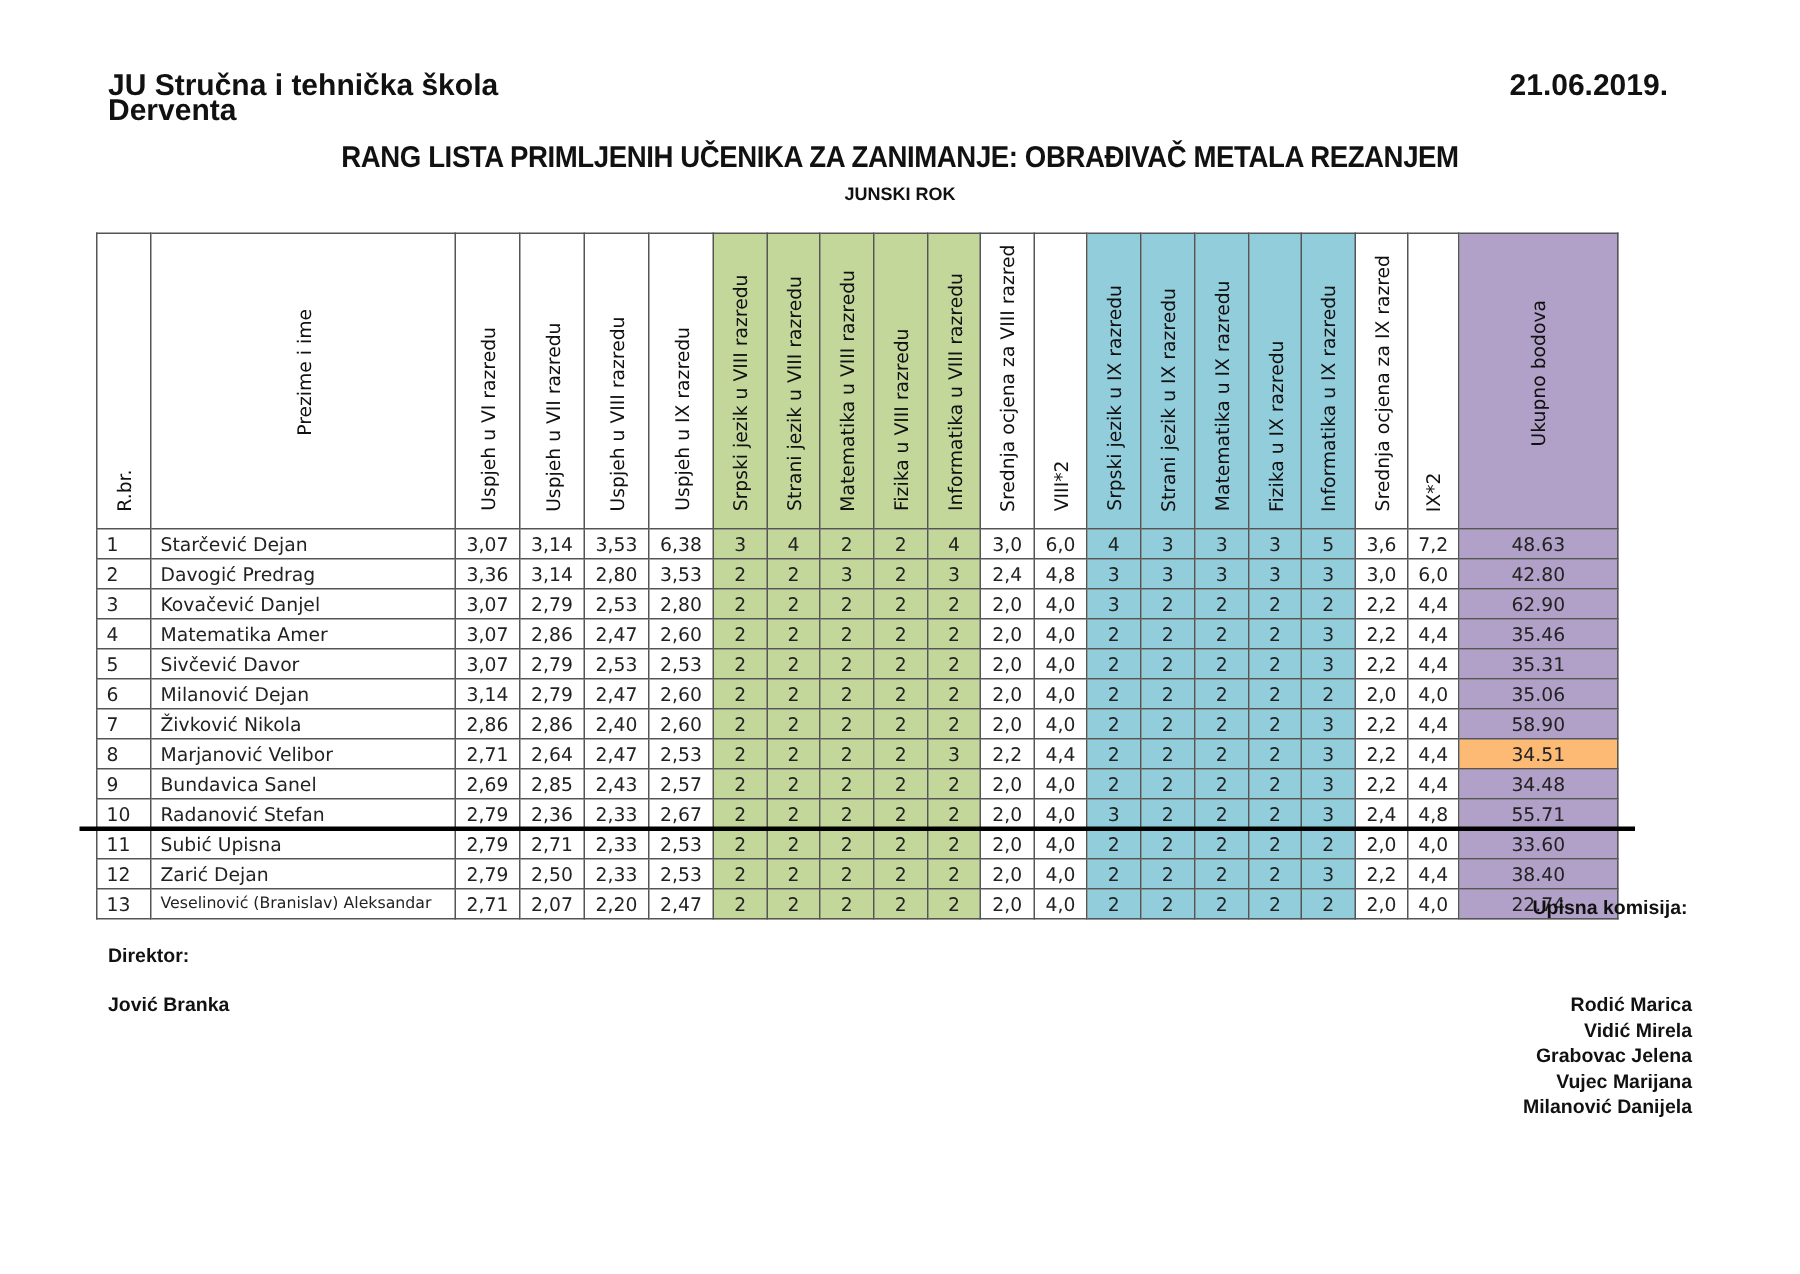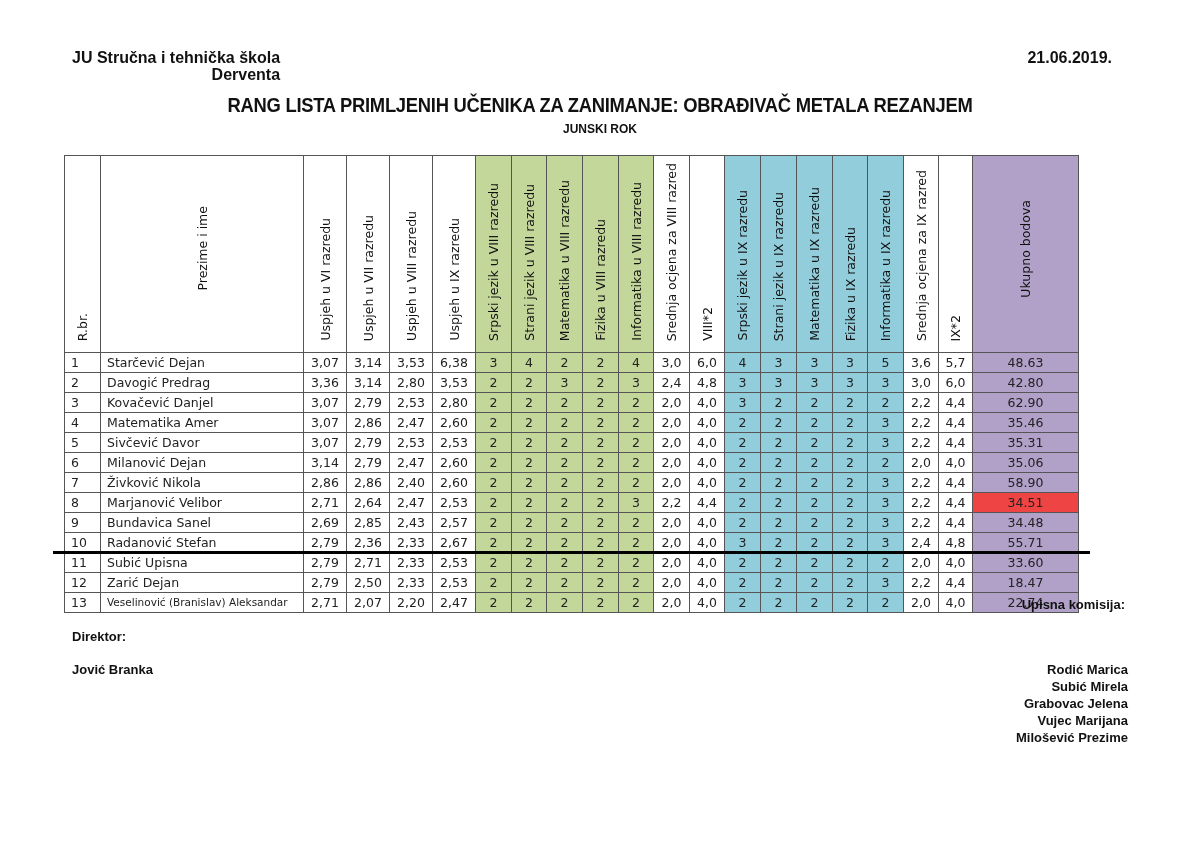--- a/index.html
+++ b/index.html
@@ -1,17 +1,17 @@
 <!DOCTYPE html>
 <html><head>
 <meta charset="utf-8">
 <style>
   html, body { margin:0; padding:0; background:#ffffff; }
   body { width:1200px; height:849px; position:relative; overflow:hidden; font-family:"Liberation Sans", sans-serif; color:#111; }
-  .hdr { position:absolute; font-weight:bold; font-size:16px; line-height:17px;text-align:right; }
+  .hdr { position:absolute; font-weight:bold; font-size:20px; line-height:17px; }
   #school { left:72px; top:49px; }
   #date { right:88px; top:49px; }
   #title { left:0; width:1200px; top:97px; text-align:center; font-size:20px; letter-spacing:-0.3px; font-family:"Liberation Sans", sans-serif; transform:scaleX(0.92); transform-origin:600px 0; }
   #subtitle { left:0; width:1200px; top:121px; text-align:center; font-size:12px; }
   table { position:absolute; left:64px; top:155px; border-collapse:collapse; table-layout:fixed; font-family:"DejaVu Sans", sans-serif; font-size:12.5px; }
   th, td { border:1px solid #555; padding:0; }
   th { height:196px; vertical-align:bottom; }
   th .rot { writing-mode:vertical-rl; transform:rotate(180deg); white-space:nowrap; font-weight:normal; font-size:12.5px; display:inline-block; padding-top:8px; padding-bottom:0; }
   th.mid { vertical-align:middle; }
   td { height:19px; text-align:center; line-height:19px; color:#222; }
@@ -102,21 +102,21 @@
         <td class="g" style="background: rgb(196, 215, 155);">2</td>
         <td class="g" style="background: rgb(196, 215, 155);">4</td>
         <td class="">3,0</td>
         <td class="">6,0</td>
         <td class="b" style="background: rgb(146, 205, 220);">4</td>
         <td class="b" style="background: rgb(146, 205, 220);">3</td>
         <td class="b" style="background: rgb(146, 205, 220);">3</td>
         <td class="b" style="background: rgb(146, 205, 220);">3</td>
         <td class="b" style="background: rgb(146, 205, 220);">5</td>
         <td class="">3,6</td>
-        <td class="">5,7</td>
+        <td class="">7,2</td>
         <td class="p" style="background: rgb(177, 160, 199);">48.63</td>
       </tr>
       <tr>
         <td class=" left">2</td>
         <td class=" name">Davogić Predrag</td>
         <td class="">3,36</td>
         <td class="">3,14</td>
         <td class="">2,80</td>
         <td class="">3,53</td>
         <td class="g" style="background: rgb(196, 215, 155);">2</td>
@@ -264,21 +264,21 @@
         <td class="g" style="background: rgb(196, 215, 155);">3</td>
         <td class="">2,2</td>
         <td class="">4,4</td>
         <td class="b" style="background: rgb(146, 205, 220);">2</td>
         <td class="b" style="background: rgb(146, 205, 220);">2</td>
         <td class="b" style="background: rgb(146, 205, 220);">2</td>
         <td class="b" style="background: rgb(146, 205, 220);">2</td>
         <td class="b" style="background: rgb(146, 205, 220);">3</td>
         <td class="">2,2</td>
         <td class="">4,4</td>
-        <td class="p" style="background: #ef4444;">34.51</td>
+        <td class="p" style="background: #fdba74;">34.51</td>
       </tr>
       <tr>
         <td class=" left">9</td>
         <td class=" name">Bundavica Sanel</td>
         <td class="">2,69</td>
         <td class="">2,85</td>
         <td class="">2,43</td>
         <td class="">2,57</td>
         <td class="g" style="background: rgb(196, 215, 155);">2</td>
         <td class="g" style="background: rgb(196, 215, 155);">2</td>
@@ -356,21 +356,21 @@
         <td class="g" style="background: rgb(196, 215, 155);">2</td>
         <td class="">2,0</td>
         <td class="">4,0</td>
         <td class="b" style="background: rgb(146, 205, 220);">2</td>
         <td class="b" style="background: rgb(146, 205, 220);">2</td>
         <td class="b" style="background: rgb(146, 205, 220);">2</td>
         <td class="b" style="background: rgb(146, 205, 220);">2</td>
         <td class="b" style="background: rgb(146, 205, 220);">3</td>
         <td class="">2,2</td>
         <td class="">4,4</td>
-        <td class="p" style="background: rgb(177, 160, 199);">18.47</td>
+        <td class="p" style="background: rgb(177, 160, 199);">38.40</td>
       </tr>
       <tr>
         <td class=" left">13</td>
         <td class=" name small">Veselinović (Branislav) Aleksandar</td>
         <td class="">2,71</td>
         <td class="">2,07</td>
         <td class="">2,20</td>
         <td class="">2,47</td>
         <td class="g" style="background: rgb(196, 215, 155);">2</td>
         <td class="g" style="background: rgb(196, 215, 155);">2</td>
@@ -391,17 +391,17 @@
     </tbody>
 </table>
 
 <div id="cutoff" style="top: 551px;"></div>
 
 <div class="foot" id="dir-label">Direktor:</div>
 <div class="foot" id="dir-name">Jović Branka</div>
 <div class="foot" id="com-label">Upisna komisija:</div>
 <div class="foot" id="com-list">
   <div>Rodić Marica</div>
-  <div>Subić Mirela</div>
+  <div>Vidić Mirela</div>
   <div>Grabovac Jelena</div>
   <div>Vujec Marijana</div>
-  <div>Milošević Prezime</div>
+  <div>Milanović Danijela</div>
 </div>
 
 </body></html>

